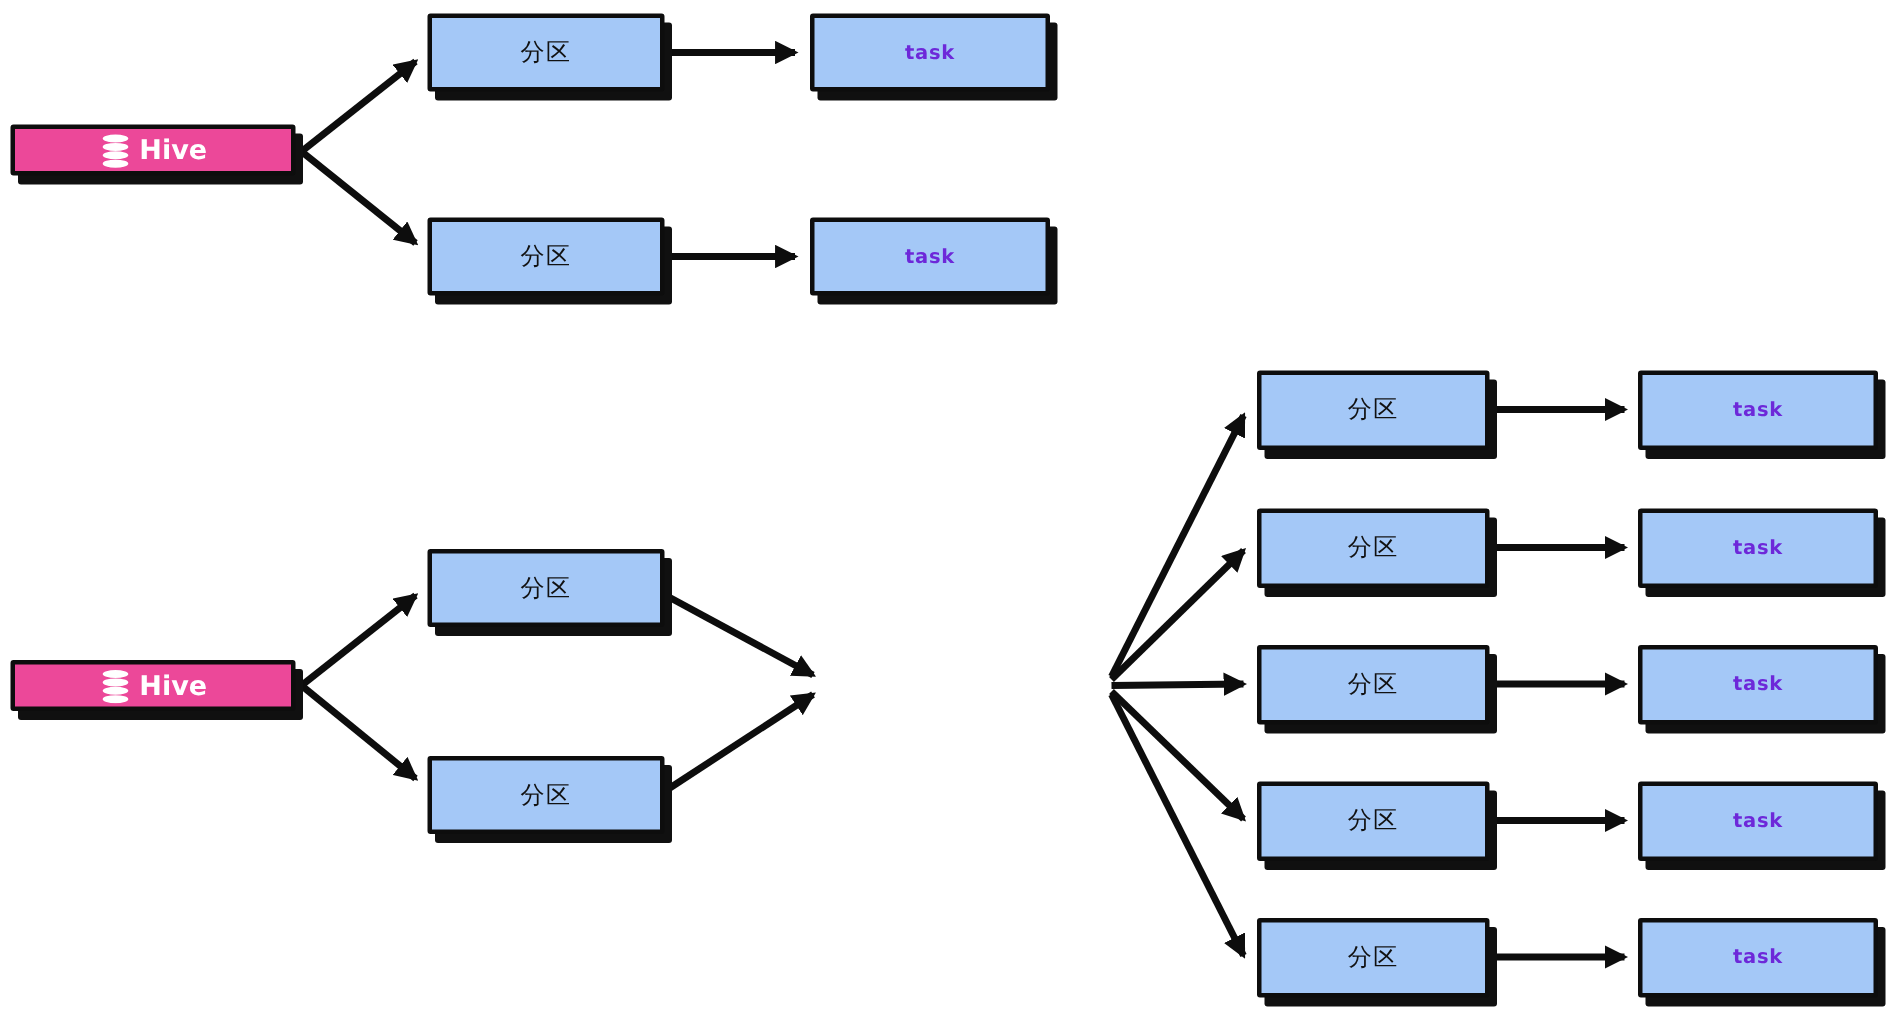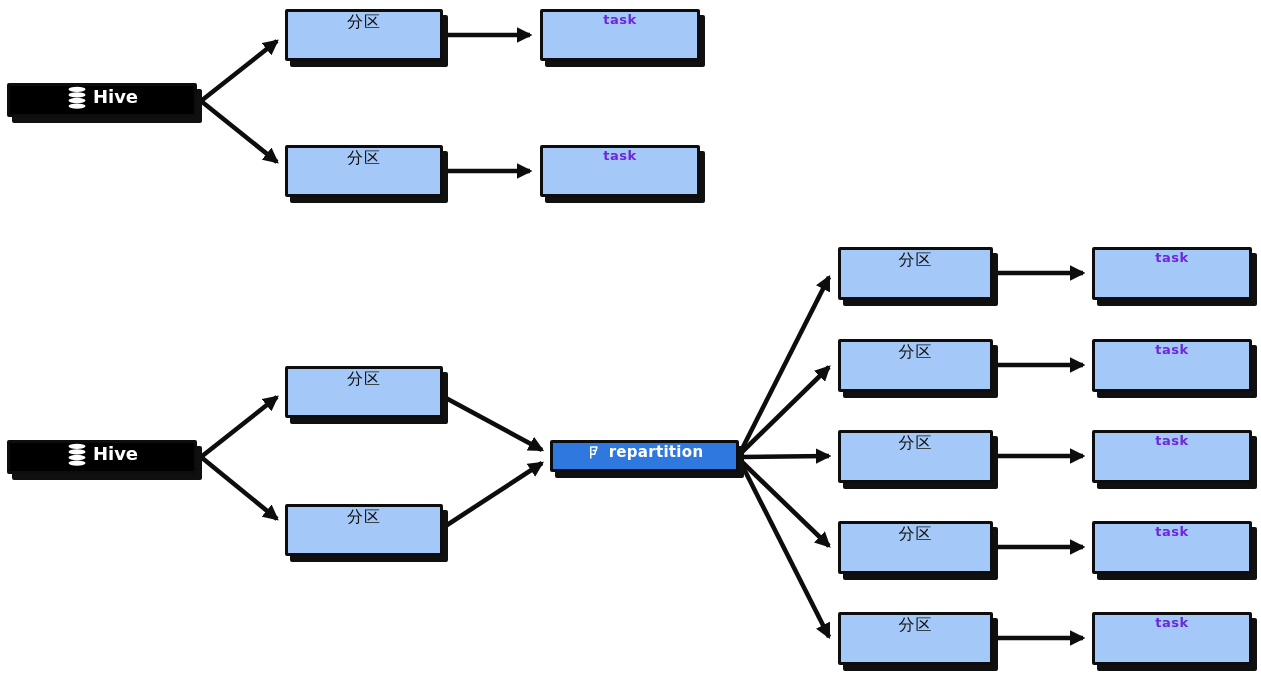--- a/index.html
+++ b/index.html
@@ -10,24 +10,24 @@
     font-family:"DejaVu Sans","Liberation Sans",sans-serif;
     overflow:hidden;
   }
   .arrows{position:absolute;left:0;top:0;z-index:1;}
   .node{
     position:absolute;z-index:2;
     box-sizing:border-box;
     border:3px solid #0d0d0d;
     border-radius:2px;
     box-shadow:5px 6px 0 #101010;
-    display:flex;align-items:flex-start;justify-content:center;
+    display:flex;align-items:center;justify-content:center;
   }
   .node.blue{background:#a4c8f7;color:#000;}
-  .node.red{background:#000000;color:#fff;}
+  .node.red{background:#ec4899;color:#fff;}
   .node.darkblue{background:#2e78e0;color:#fff;}
   .part-label{font-size:16px;letter-spacing:1px;color:#111;}
   .task-label{font-size:13px;font-weight:bold;letter-spacing:.5px;color:#6d28d9;}
   .hive-label{font-size:18px;font-weight:bold;color:#fff;}
   .repart-label{font-size:15px;font-weight:bold;color:#fff;letter-spacing:.3px;}
   .icon{display:flex;align-items:center;justify-content:center;}
   .icon.db{margin-right:5px;}
   .icon.flag{margin-right:8px;}
 </style>
 </head>
@@ -106,31 +106,20 @@
     <span class="hive-label">Hive</span>
   </div>
 
   <div class="node blue" style="left:285px;top:366px;width:158px;height:52px">
     <span class="part-label">分区</span>
   </div>
   <div class="node blue" style="left:285px;top:504px;width:158px;height:52px">
     <span class="part-label">分区</span>
   </div>
 
-  <div class="node darkblue" style="left:550px;top:440px;width:189px;height:32px">
-    <span class="icon flag">
-      <svg width="15" height="19" viewBox="0 0 24 24">
-        <g fill="none" stroke="#fff" stroke-width="2.4" stroke-linecap="round" stroke-linejoin="round">
-          <path d="M7.6 20.6V3.2h9.8l-1.3 5.6h-4.6"></path>
-          <path d="M7.6 14.6h6.4l1-4.2"></path>
-        </g>
-      </svg>
-    </span>
-    <span class="repart-label">repartition</span>
-  </div>
 
   <div class="node blue" style="left:838px;top:247px;width:155px;height:53px">
     <span class="part-label">分区</span>
   </div>
   <div class="node blue" style="left:1092px;top:247px;width:160px;height:53px">
     <span class="task-label">task</span>
   </div>
 
   <div class="node blue" style="left:838px;top:339px;width:155px;height:53px">
     <span class="part-label">分区</span>

